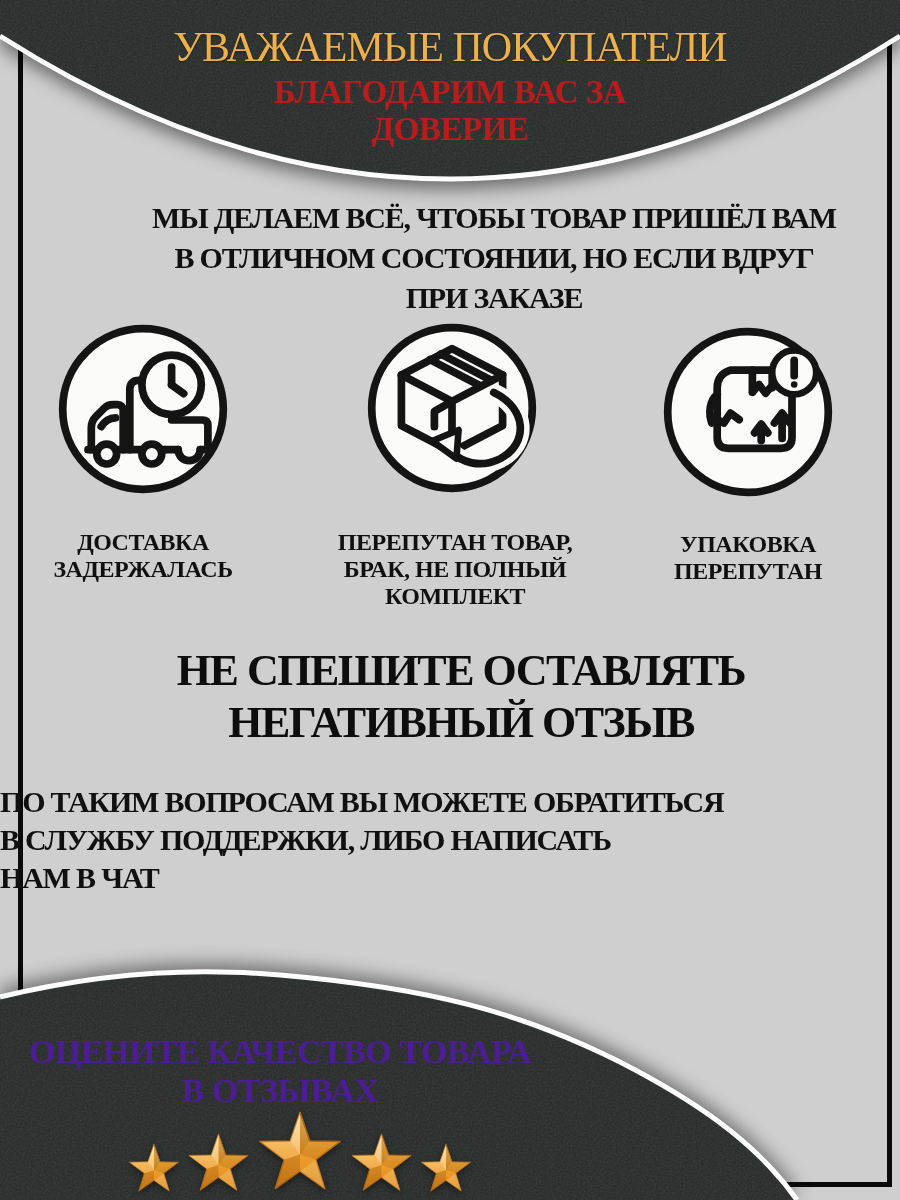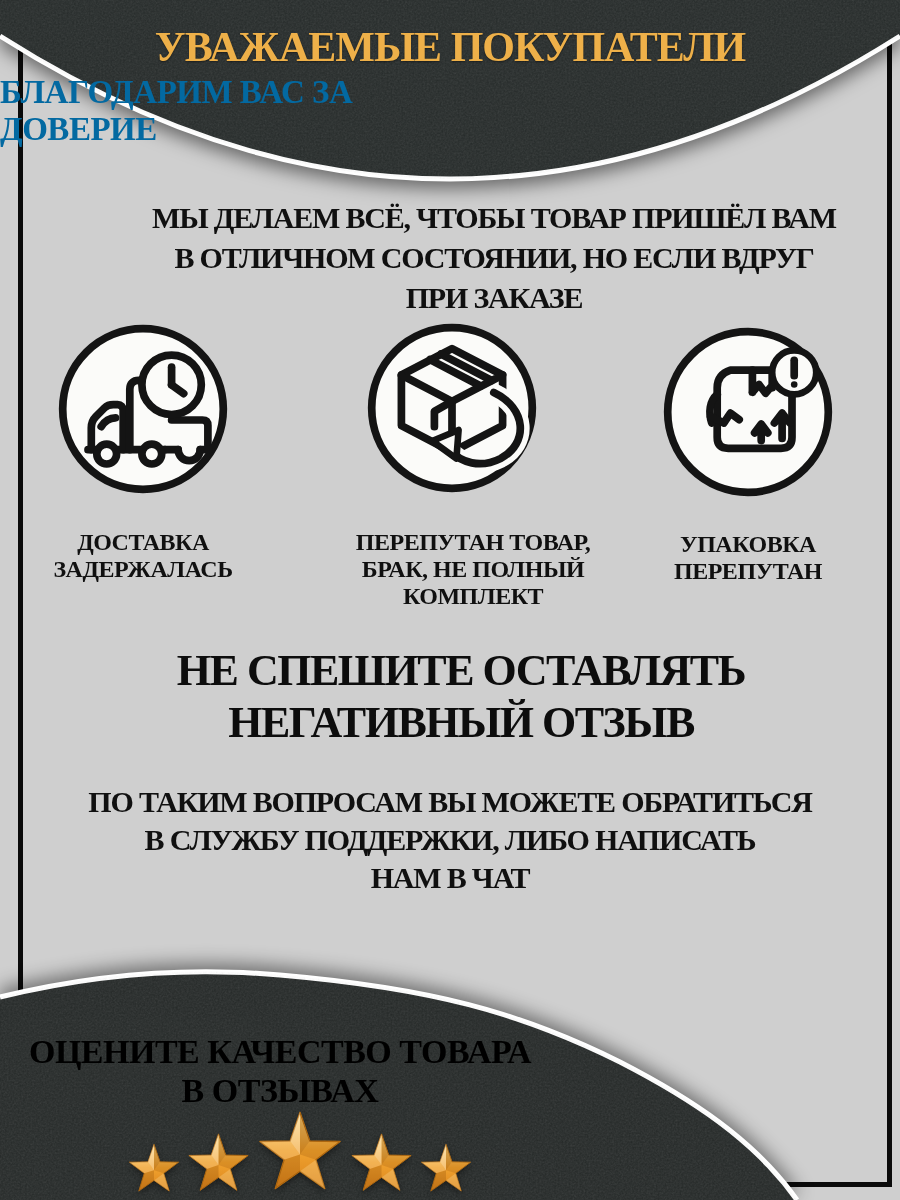--- a/index.html
+++ b/index.html
@@ -8,68 +8,68 @@
     background:#cfcfcf;
     font-family:"Liberation Serif", serif;
   }
   .abs{position:absolute;}
   .pre{white-space:pre-line;}
   #bg-svg{position:absolute;left:0;top:0;width:900px;height:1200px;}
 
   
   .header-title{
     left:0;top:24px;width:900px;text-align:center;
-    font-weight:700;font-size:42px;letter-spacing:-1px;line-height:1.1;
+    font-weight:400;font-size:42px;letter-spacing:-1px;line-height:1.1;
     color:#eeb049;text-shadow:0 1px 2px rgba(0,0,0,.45);
   }
   .header-subtitle{
-    left:0;top:74px;width:900px;text-align:left;
+    left:0;top:74px;width:900px;text-align:center;
     font-weight:700;font-size:33px;letter-spacing:-.5px;line-height:37px;
-    color:#0369a1;
+    color:#b91c1c;
   }
 
   
   .intro-text{
     left:0;top:198px;width:900px;text-align:center;
     font-weight:700;font-size:30px;letter-spacing:-1.2px;line-height:40px;
     color:#101010;
     padding-left:44px;
   }
 
   
   .issue-icon{width:176px;height:176px;}
   .issue-icon.i1{left:55px;top:321px;}
   .issue-icon.i2{left:364px;top:320px;}
   .issue-icon.i3{left:660px;top:324px;}
   .issue-label{
     text-align:center;font-weight:700;font-size:24px;letter-spacing:-.5px;
     line-height:27px;color:#101010;margin-top:30px;
   }
   .issue-label.l1{left:13px;top:499px;width:260px;}
-  .issue-label.l2{left:333px;top:499px;width:280px;}
+  .issue-label.l2{left:315px;top:499px;width:280px;}
   .issue-label.l3{left:618px;top:501px;width:260px;}
 
   
   .warning-heading{
     left:0;top:645px;width:900px;text-align:center;
     font-weight:700;font-size:44px;letter-spacing:-1.5px;line-height:52px;
     color:#0d0d0d;
     margin-left:11px;
   }
   .warning-body{
-    left:0;top:783px;width:900px;text-align:center;
+    left:0;top:783px;width:900px;text-align:left;
     font-weight:700;font-size:30px;letter-spacing:-1.2px;line-height:38px;
     color:#101010;
   }
 
   
   .footer-text{
     left:0;top:1032px;width:560px;text-align:center;
     font-weight:700;font-size:34px;letter-spacing:-.5px;line-height:39px;
-    color:#000000;
+    color:#4c1d95;
   }
   #stars-row{
     left:110px;top:1100px;width:380px;height:95px;
     display:flex;align-items:flex-end;justify-content:center;gap:5px;
   }
   .star{display:block;filter:drop-shadow(0 3px 3px rgba(0,0,0,.4));}
   .star-1,.star-5{width:54px;height:54px;}
   .star-2,.star-4{width:65px;height:65px;}
   .star-3{width:88px;height:88px;}
 

